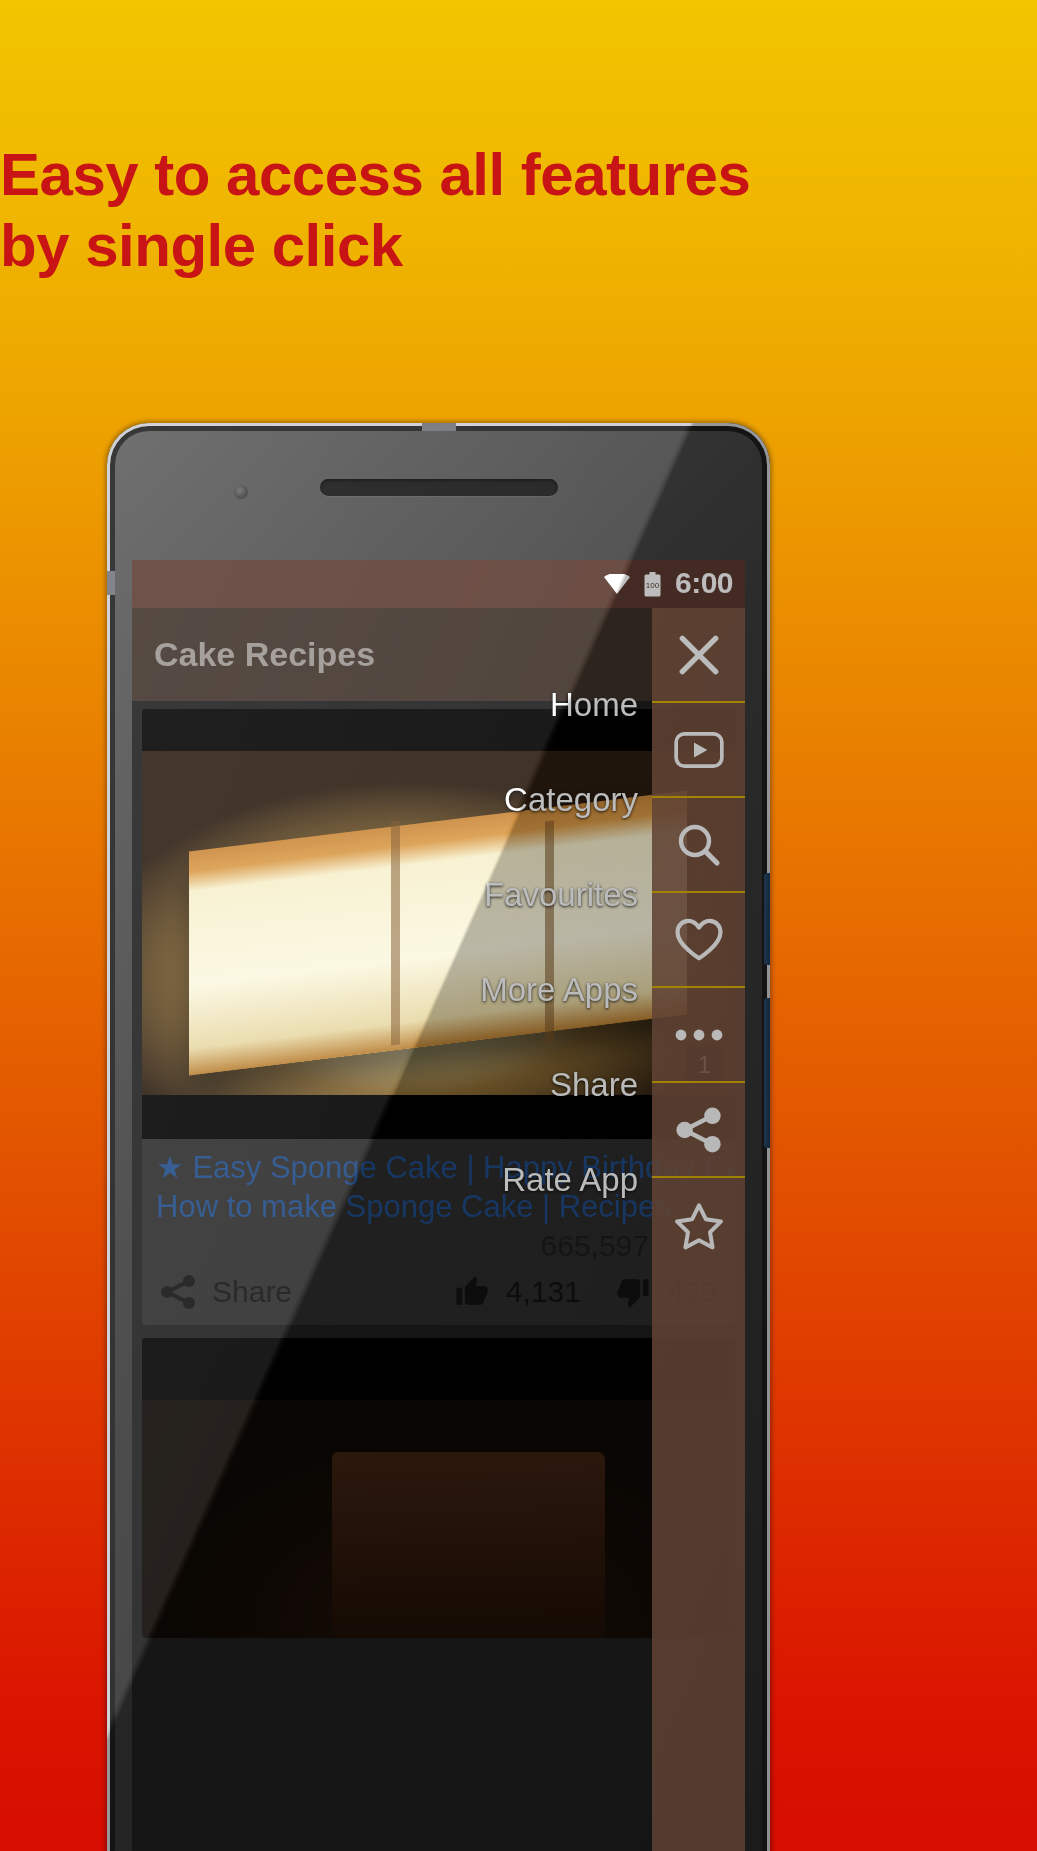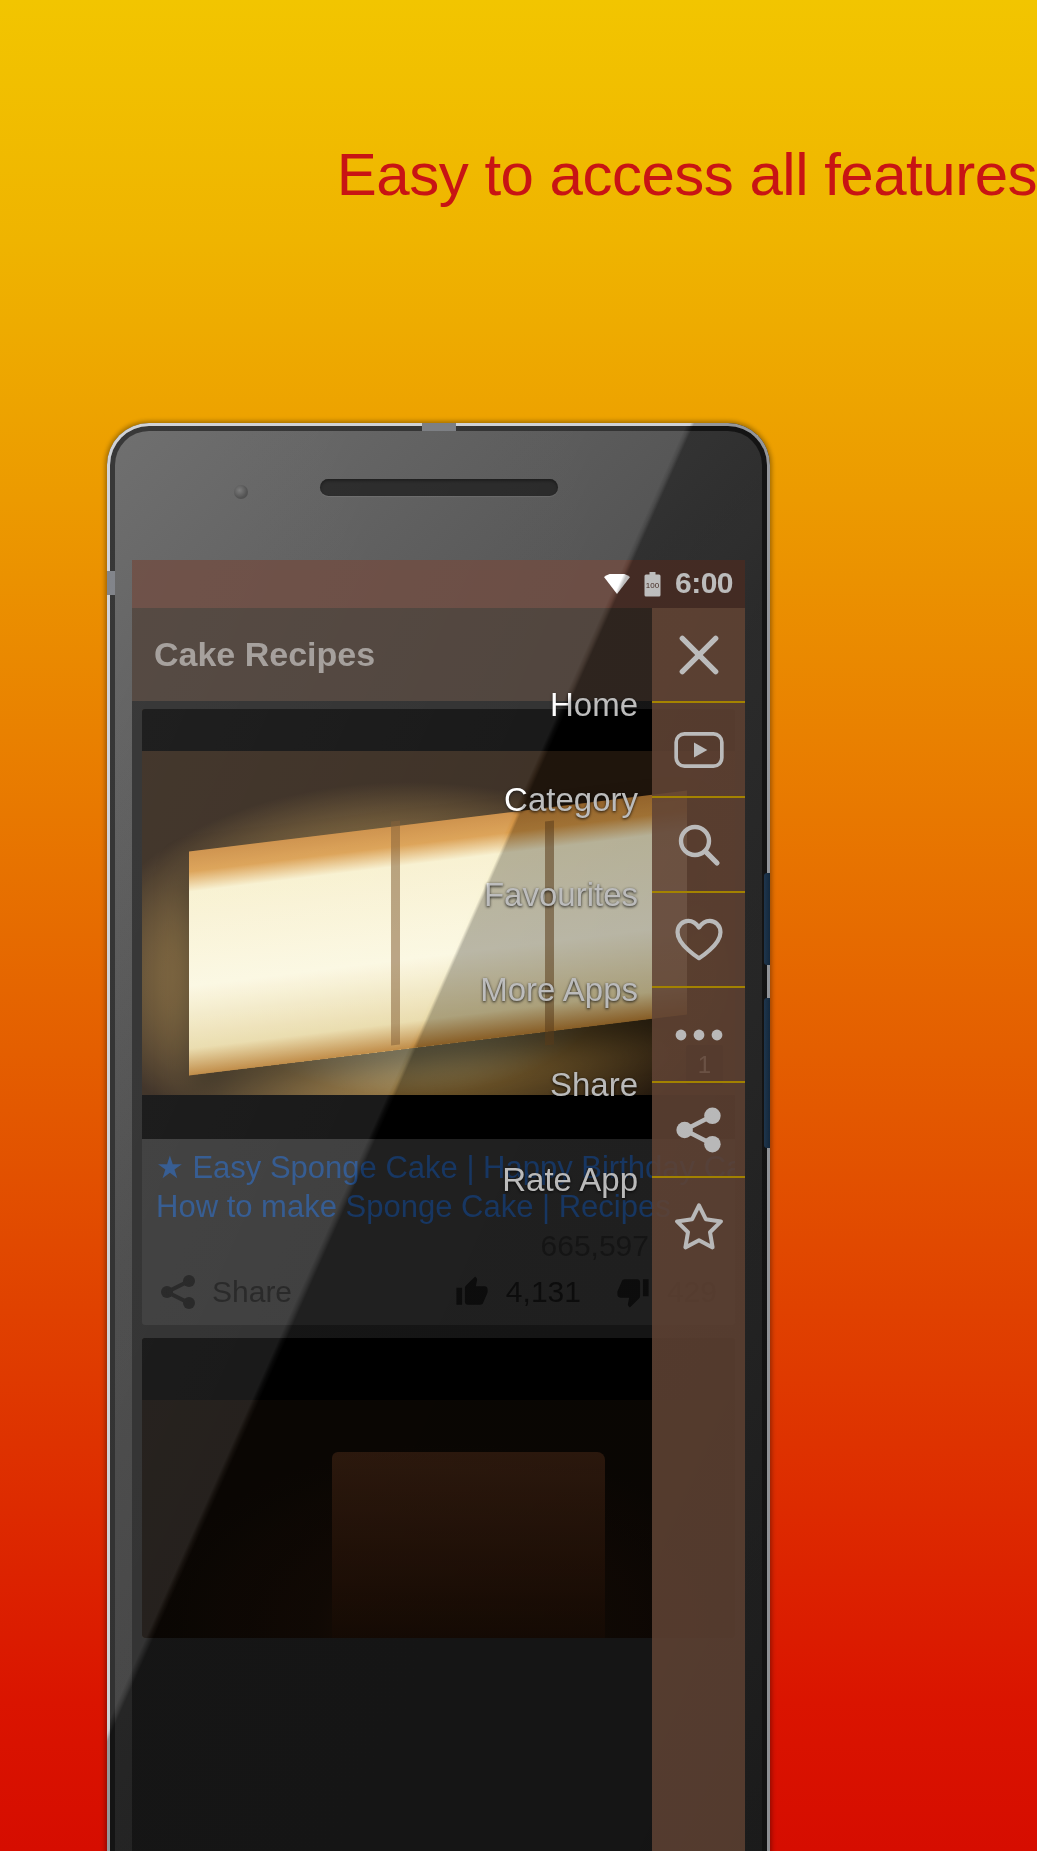--- a/index.html
+++ b/index.html
@@ -18,24 +18,24 @@
       #DE3200 78%,
       #DA1400 92%,
       #D60D00 100%);
     position: relative;
   }
 
   
   .headline {
     position: absolute;
     top: 140px; left: 0; right: 0;
-    text-align: right;
+    text-align: left;
     color: #C81414;
     font-size: 60px;
-    font-weight: normal;
+    font-weight: bold;
     line-height: 1.18;
     letter-spacing: -0.5px;
   }
 
   
   .phone {
     position: absolute;
     left: 107px;
     top: 423px;
     width: 663px;
@@ -335,20 +335,21 @@
       rgba(255,255,255,0.035) 44.3%,
       rgba(0,0,0,0.26) 44.6%,
       rgba(0,0,0,0.30) 100%);
   }
 </style>
 </head>
 <body>
 
 <div class="headline">
   <div>Easy to access all features</div>
+  <div>by single click</div>
 </div>
 
 <div class="phone">
 
   <div class="top-notch"></div>
   <div class="side-nub-left"></div>
   <div class="earpiece"></div>
   <div class="front-camera"></div>
   <div class="btn-power"></div>
   <div class="btn-vol"></div>

